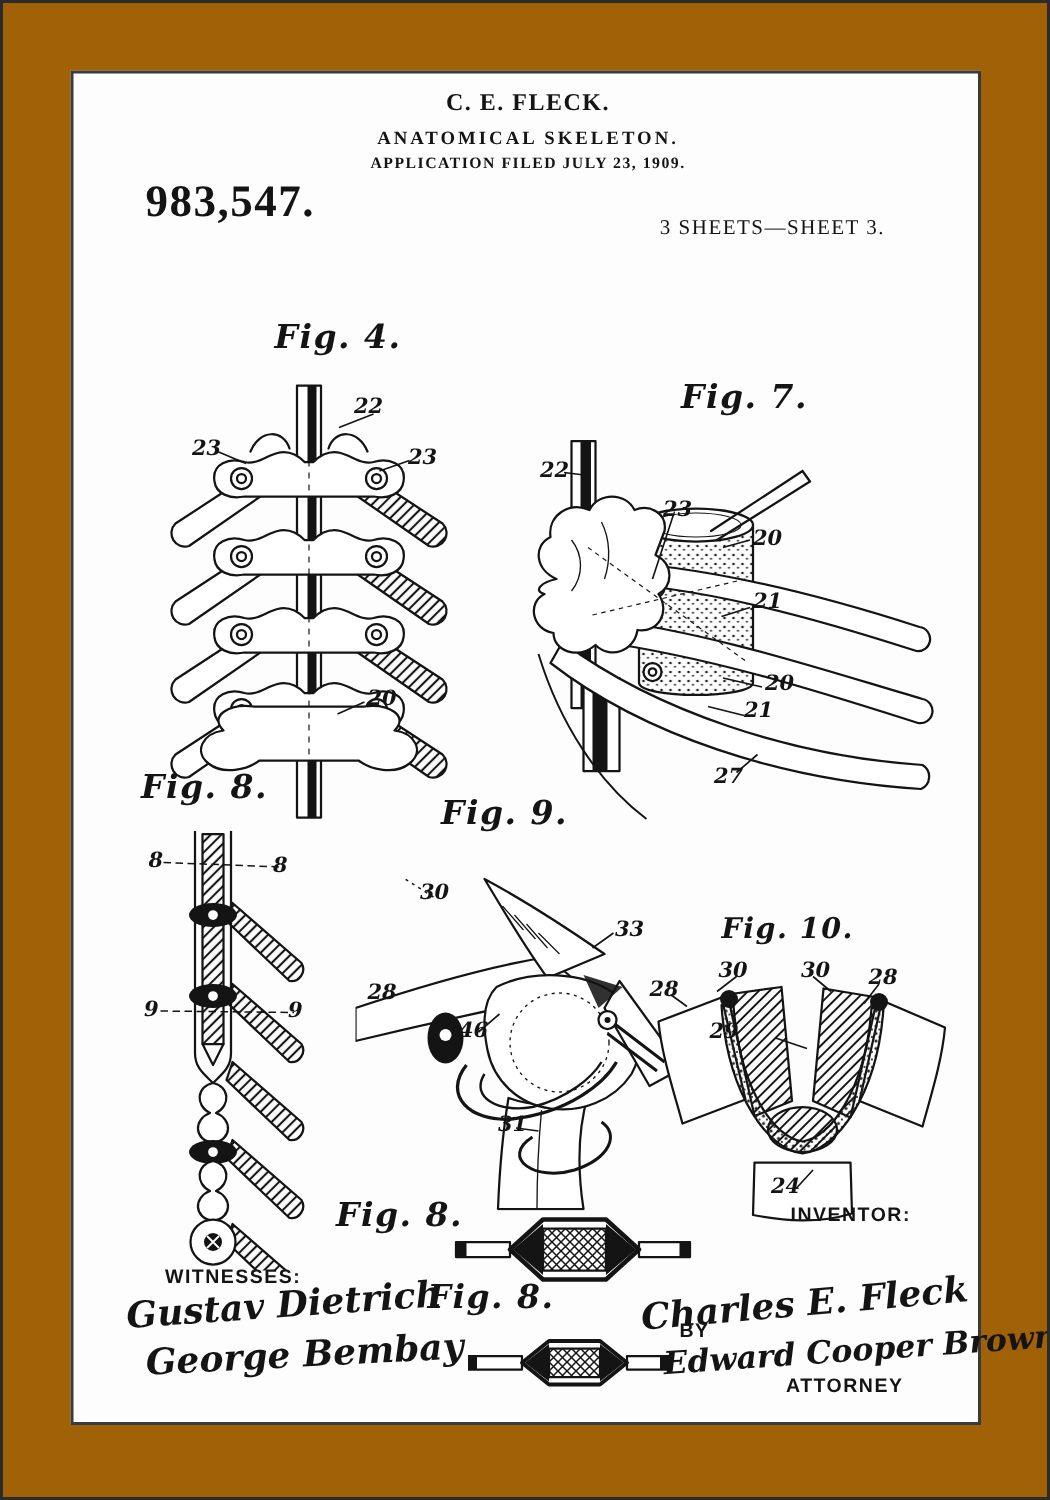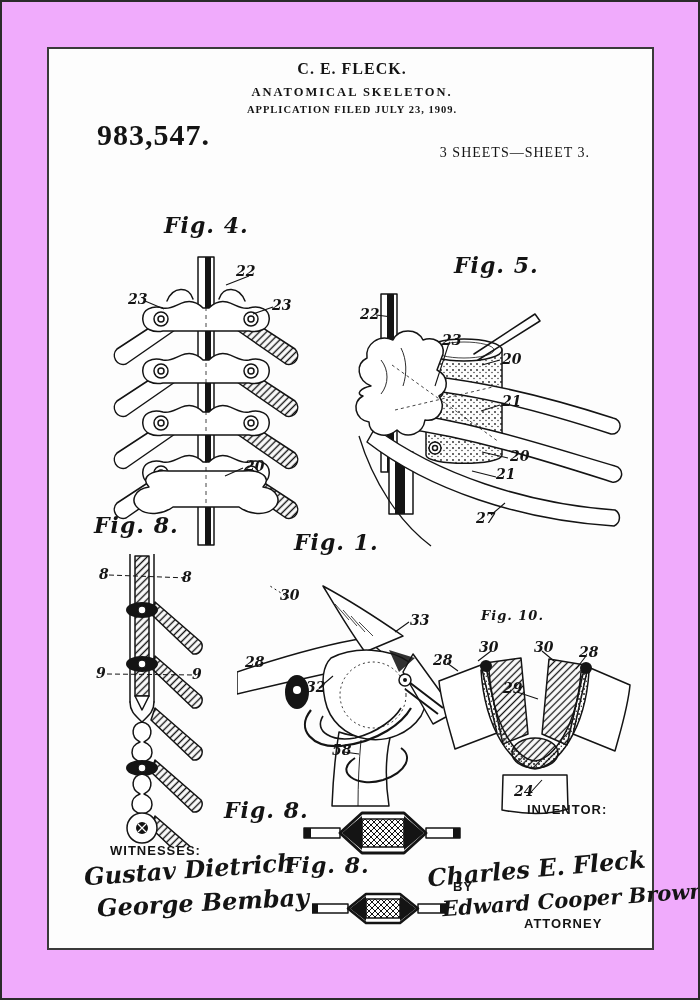--- a/index.html
+++ b/index.html
@@ -1,17 +1,17 @@
 <!DOCTYPE html>
 <html><head>
 <meta charset="utf-8">
 <style>
   html,body{margin:0;padding:0;background:#e9e9e9;}
   .poster{
-    position:relative;width:696px;height:996px;background:#f0abfc;
+    position:relative;width:696px;height:996px;background:#a16207;
     border:2px solid #2b2b2b;overflow:hidden;
     font-family:"Liberation Serif", serif;color:#141414;
   }
   .frame{
     position:absolute;left:45px;top:45px;width:603px;height:899px;
     border:2px solid #3a3a3a;background:#fdfdfd;
   }
   .hdr{position:absolute;left:0;width:700px;text-align:center;font-weight:bold;}
   .h-name{top:58px;font-size:16px;letter-spacing:1px;}
   .h-title{top:83px;font-size:12.5px;letter-spacing:2px;}
@@ -31,25 +31,25 @@
 
 <div class="poster">
   <div class="frame"></div>
 
   <div class="hdr h-name">C. E. FLECK.</div>
   <div class="hdr h-title">ANATOMICAL SKELETON.</div>
   <div class="hdr h-app">APPLICATION FILED JULY 23, 1909.</div>
   <div class="h-num">983,547.</div>
   <div class="h-sheet">3 SHEETS—SHEET 3.</div>
 
-  <div class="fig-label" style="left:162px;top:210px;">Fig. 4.</div>
-  <div class="fig-label" style="left:452px;top:250px;">Fig. 5.</div>
+  <div class="fig-label" style="left:181px;top:210px;">Fig. 4.</div>
+  <div class="fig-label" style="left:452px;top:250px;">Fig. 7.</div>
   <div class="fig-label" style="left:92px;top:510px;">Fig. 8.</div>
-  <div class="fig-label" style="left:292px;top:527px;">Fig. 1.</div>
-  <div class="fig-label" style="left:479px;top:606px;font-size:13px;">Fig. 10.</div>
+  <div class="fig-label" style="left:292px;top:527px;">Fig. 9.</div>
+  <div class="fig-label" style="left:479px;top:606px;font-size:19px;">Fig. 10.</div>
   <div class="fig-label" style="left:222px;top:795px;">Fig. 8.</div>
   <div class="fig-label" style="left:283px;top:850px;">Fig. 8.</div>
 
   <svg style="left:95px;top:253px;" width="210" height="292" viewBox="0 0 210 292">
     <defs>
       <pattern id="p-h4" width="5" height="5" patternUnits="userSpaceOnUse" patternTransform="rotate(45)">
         <line x1="2.5" y1="0" x2="2.5" y2="5" stroke="#141414" stroke-width="1.4"></line>
       </pattern>
       <g id="vert4">
         <path class="ln" d="M146,8 L198,42 A9,9 0 0 1 189,57 L140,23 Z" fill="url(#p-h4)"></path>
@@ -234,28 +234,28 @@
   <span class="ref" style="left:474px;top:508px;text-align:center;">27</span>
 
   <span class="ref" style="left:97px;top:564px;">8</span>
   <span class="ref" style="left:180px;top:567px;">8</span>
   <span class="ref" style="left:94px;top:663px;">9</span>
   <span class="ref" style="left:190px;top:664px;">9</span>
 
   <span class="ref" style="left:278px;top:585px;">30</span>
   <span class="ref" style="left:408px;top:610px;">33</span>
   <span class="ref" style="left:243px;top:652px;">28</span>
-  <span class="ref" style="left:304px;top:677px;">32</span>
-  <span class="ref" style="left:330px;top:740px;">58</span>
+  <span class="ref" style="left:304px;top:677px;">46</span>
+  <span class="ref" style="left:330px;top:740px;">31</span>
 
   <span class="ref" style="left:431px;top:650px;">28</span>
   <span class="ref" style="left:477px;top:637px;">30</span>
   <span class="ref" style="left:532px;top:637px;">30</span>
   <span class="ref" style="left:577px;top:642px;">28</span>
-  <span class="ref" style="left:501px;top:678px;">29</span>
+  <span class="ref" style="left:471px;top:678px;">29</span>
   <span class="ref" style="left:512px;top:781px;">24</span>
 
   <div class="caps" style="left:108px;top:841px;">WITNESSES:</div>
   <div class="sig" style="left:82px;top:853px;font-size:24px;transform:rotate(-4deg);">Gustav Dietrich</div>
   <div class="sig" style="left:95px;top:886px;font-size:24px;transform:rotate(-3deg);">George Bembay</div>
 
   <div class="caps" style="left:525px;top:800px;">INVENTOR:</div>
   <div class="sig" style="left:425px;top:852px;font-size:24px;transform:rotate(-5deg);">Charles E. Fleck</div>
   <div class="caps" style="left:451px;top:877px;">BY</div>
   <div class="sig" style="left:440px;top:885px;font-size:21px;transform:rotate(-4deg);">Edward Cooper Brown</div>

